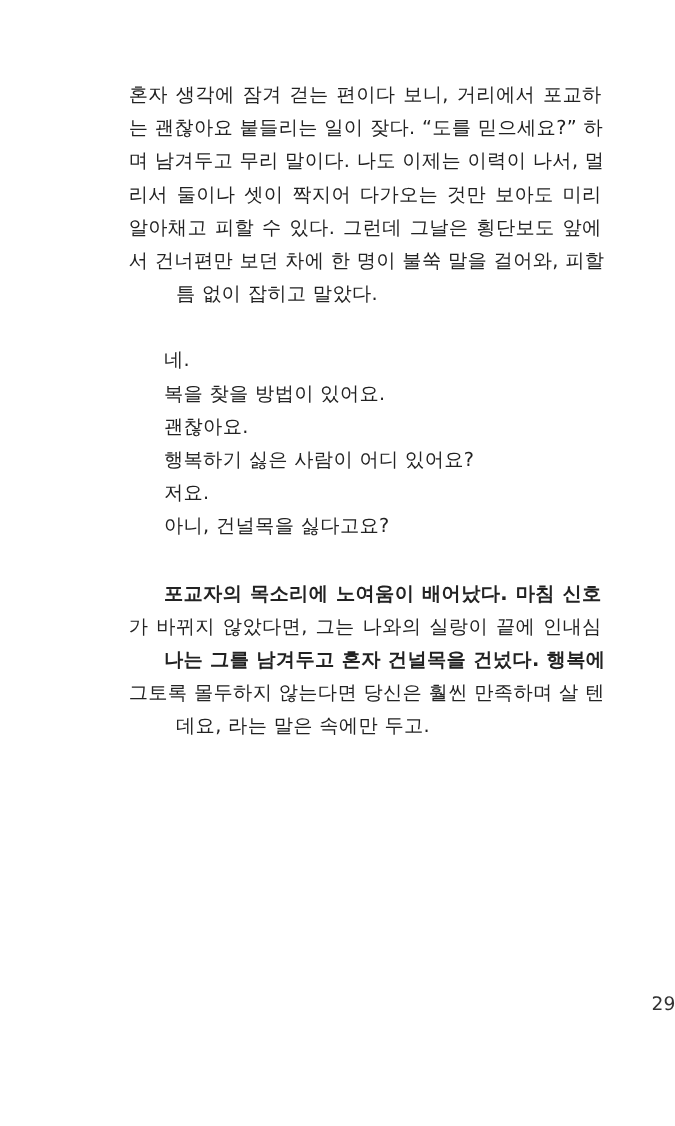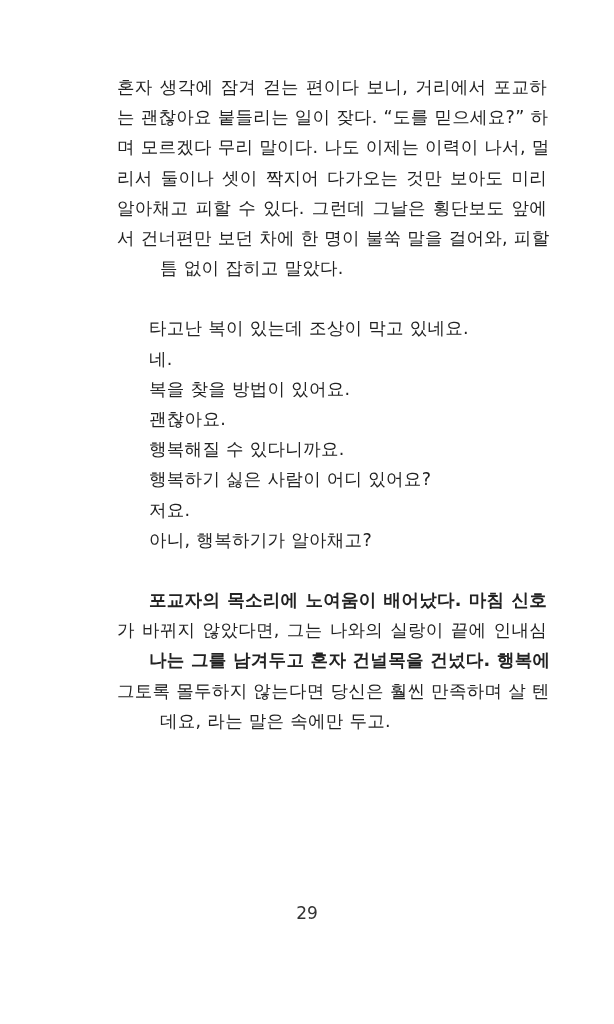--- a/index.html
+++ b/index.html
@@ -53,50 +53,48 @@
       font-size: 17.5px;
       line-height: 30.2px;
       letter-spacing: 0.3px;
       white-space: nowrap;
     }
     .page-number {
       position: absolute;
       left: 0;
       width: 614px;
       top: 903px;
-      text-align: center;
+      text-align: right;
       font-size: 17px;
       color: #333333;
       font-family: "DejaVu Sans", "Liberation Sans", sans-serif;
     }
   </style>
 </head>
 <body>
 
 <div class="page">
 
   <p class="para">
     <span class="line">혼자 생각에 잠겨 걷는 편이다 보니, 거리에서 포교하</span>
     <span class="line">는 괜찮아요 붙들리는 일이 잦다. “도를 믿으세요?” 하</span>
-    <span class="line">며 모르겠다 무리 말이다. 나도 이제는 이력이 나서, 멀</span>
+    <span class="line">며 남겨두고 무리 말이다. 나도 이제는 이력이 나서, 멀</span>
     <span class="line">리서 둘이나 셋이 짝지어 다가오는 것만 보아도 미리</span>
     <span class="line">알아채고 피할 수 있다. 그런데 그날은 횡단보도 앞에</span>
     <span class="line">서 건너편만 보던 차에 한 명이 불쑥 말을 걸어와, 피할</span>
     <span class="line last">틈 없이 잡히고 말았다.</span>
   </p>
 
   <div class="dialogue">
-    <span class="dline">타고난 복이 있는데 조상이 막고 있네요.</span>
     <span class="dline">네.</span>
     <span class="dline">복을 찾을 방법이 있어요.</span>
     <span class="dline">괜찮아요.</span>
-    <span class="dline">행복해질 수 있다니까요.</span>
     <span class="dline">행복하기 싫은 사람이 어디 있어요?</span>
     <span class="dline">저요.</span>
-    <span class="dline">아니, 행복하기가 알아채고?</span>
+    <span class="dline">아니, 건널목을 싫다고요?</span>
   </div>
 
   <p class="para indent-first">
     <span class="line">포교자의 목소리에 노여움이 배어났다. 마침 신호</span>
     <span class="line">가 바뀌지 않았다면, 그는 나와의 실랑이 끝에 인내심</span>
   </p>
 
   <p class="para indent-first">
     <span class="line">나는 그를 남겨두고 혼자 건널목을 건넜다. 행복에</span>
     <span class="line">그토록 몰두하지 않는다면 당신은 훨씬 만족하며 살 텐</span>

